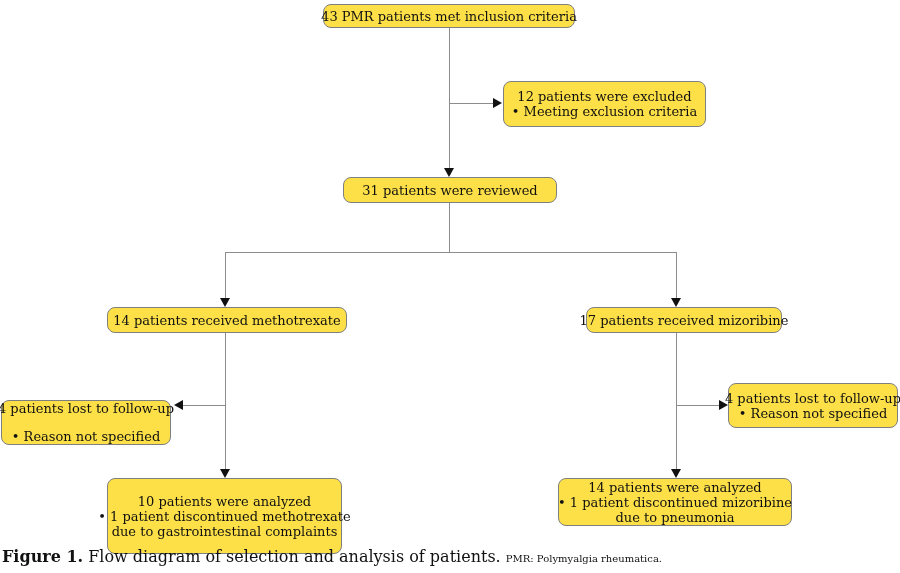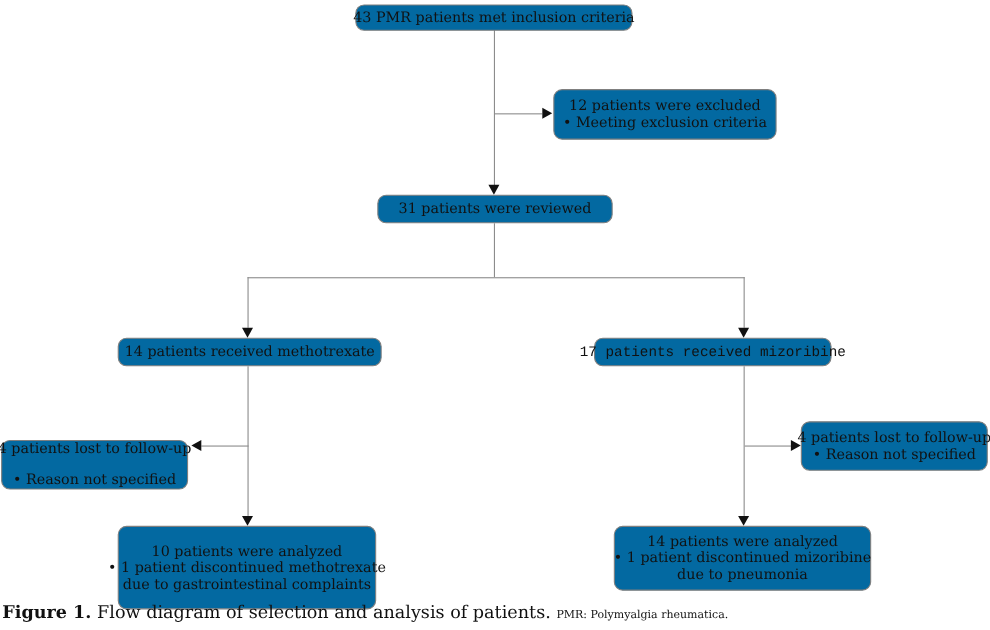--- a/index.html
+++ b/index.html
@@ -14,21 +14,21 @@
     background: #ffffff;
     font-family: "DejaVu Serif", "Liberation Serif", serif;
     color: #111111;
     overflow: hidden;
   }
   .node {
     position: absolute;
     box-sizing: border-box;
     border: 1px solid #7f7f7f;
     border-radius: 8px;
-    background: #0369a1;
+    background: #fde047;
     display: flex;
     flex-direction: column;
     justify-content: center;
     align-items: center;
     text-align: center;
     font-size: 13px;
     line-height: 15px;
     color: #111111;
   }
   .nline {
@@ -112,41 +112,41 @@
   </div>
 
   <div class="node" style="left:343px; top:177px; width:214px; height:26px;">
     <div class="nline">31 patients were reviewed</div>
   </div>
 
   <div class="node" style="left:107px; top:307px; width:240px; height:26px;">
     <div class="nline">14 patients received methotrexate</div>
   </div>
 
-  <div class="node" style="left:540px; top:307px; width:216px; height:26px;font-family:Liberation Mono, monospace;">
+  <div class="node" style="left:586px; top:307px; width:196px; height:26px;">
     <div class="nline">17 patients received mizoribine</div>
   </div>
 
   <div class="node" style="left:1px; top:400px; width:170px; height:45px;justify-content:space-between;">
     <div class="nline">4 patients lost to follow-up</div>
     <div class="nline">• Reason not specified</div>
   </div>
 
   <div class="node" style="left:728px; top:383px; width:170px; height:45px;">
     <div class="nline">4 patients lost to follow-up</div>
     <div class="nline">• Reason not specified</div>
   </div>
 
   <div class="node" style="left:107px; top:478px; width:235px; height:76px;">
     <div class="nline">10 patients were analyzed</div>
     <div class="nline">• 1 patient discontinued methotrexate</div>
     <div class="nline">due to gastrointestinal complaints</div>
   </div>
 
-  <div class="node" style="left:558px; top:478px; width:234px; height:59px;">
+  <div class="node" style="left:558px; top:478px; width:234px; height:48px;">
     <div class="nline">14 patients were analyzed</div>
     <div class="nline">• 1 patient discontinued mizoribine</div>
     <div class="nline">due to pneumonia</div>
   </div>
 
   <div class="caption">
     <span class="cap-label">Figure 1.</span>
     <span class="cap-text">Flow diagram of selection and analysis of patients.</span>
     <span class="cap-note">PMR: Polymyalgia rheumatica.</span>
   </div>

